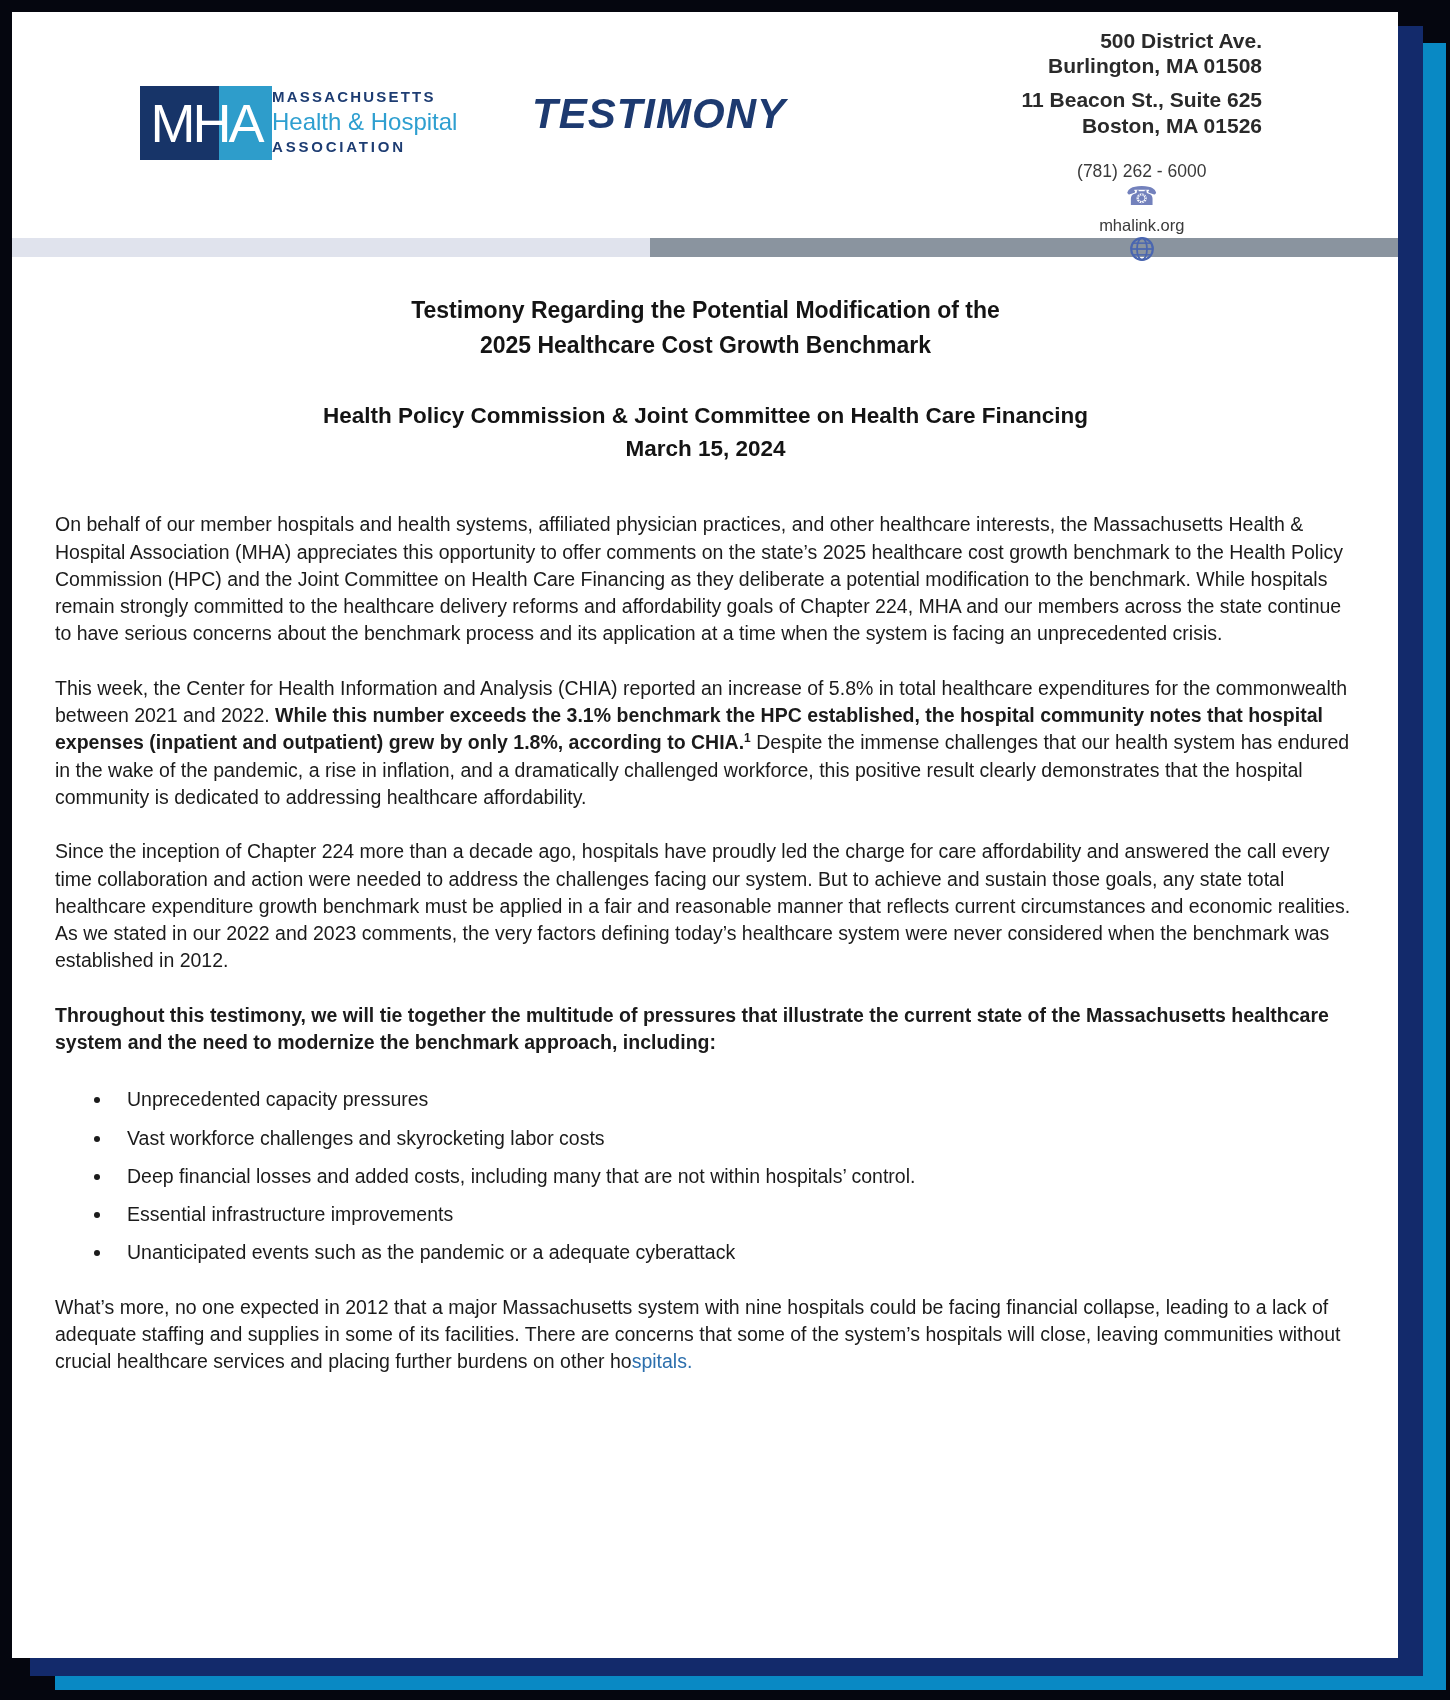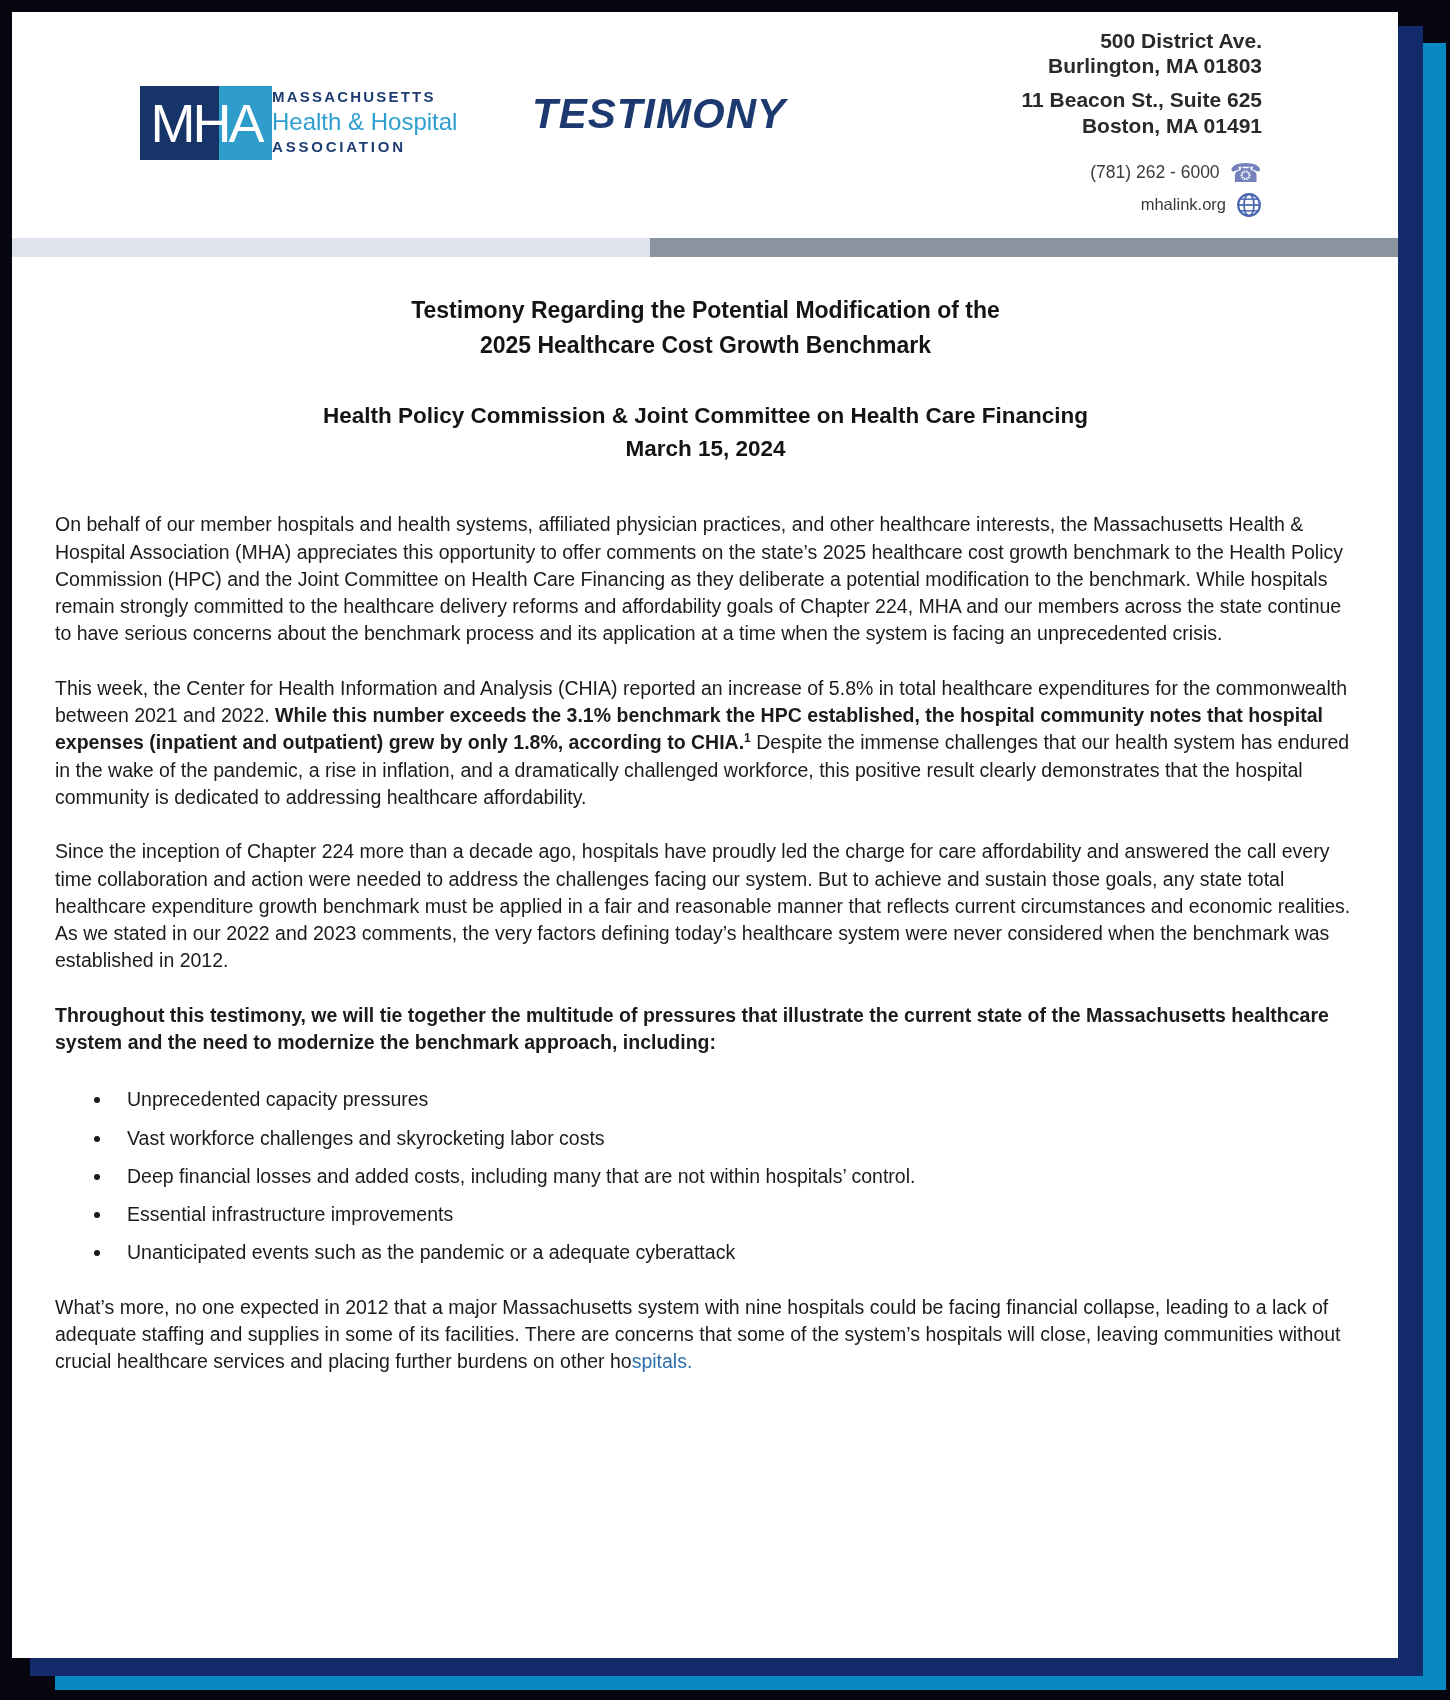--- a/index.html
+++ b/index.html
@@ -32,21 +32,21 @@
   .logo-line3{font-size:15px;font-weight:700;color:#1d3c72;letter-spacing:2.8px;}
   .testimony{
     position:absolute;left:520px;top:78px;
     font-size:42px;font-weight:800;font-style:italic;color:#1d3a70;letter-spacing:1px;
   }
   .address{position:absolute;right:136px;top:16px;text-align:right;}
   .addr-line{font-size:21px;font-weight:700;color:#2a2a2a;line-height:1.2;}
   .addr-group2{margin-top:9px;}
   .contact-row{
     margin-top:6px;font-size:17.5px;color:#3a3a3a;
-    display:flex;justify-content:flex-end;align-items:center;gap:10px;line-height:1.3;
+    display:flex;justify-content:flex-start;align-items:center;line-height:1.3;flex-direction:column;
   }
   .contact-first{margin-top:22px;}
   .phone-glyph{font-size:26px;color:#7381bc;line-height:1;}
   .globe-svg{display:block;}
   .website-row{font-size:16.5px;}
   
   .divider{display:flex;height:19px;width:100%;}
   .divider-left{width:46%;background:#e0e3ed;}
   .divider-right{width:54%;background:#8a949f;}
   
@@ -76,24 +76,24 @@
         <div class="logo-line1">MASSACHUSETTS</div>
         <div class="logo-line2">Health &amp; Hospital</div>
         <div class="logo-line3">ASSOCIATION</div>
       </div>
     </div>
 
     <div class="testimony">TESTIMONY</div>
 
     <div class="address">
       <div class="addr-line">500 District Ave.</div>
-      <div class="addr-line">Burlington, MA 01803</div>
+      <div class="addr-line">Burlington, MA 01508</div>
       <div class="addr-group2">
         <div class="addr-line">11 Beacon St., Suite 625</div>
-        <div class="addr-line">Boston, MA 01491</div>
+        <div class="addr-line">Boston, MA 01526</div>
       </div>
       <div class="contact-row contact-first">
         <span>(781) 262 - 6000</span>
         <span class="phone-glyph">☎</span>
       </div>
       <div class="contact-row website-row">
         <span>mhalink.org</span>
         <span>
           <svg class="globe-svg" width="26" height="26" viewBox="0 0 24 24">
             <circle cx="12" cy="12" r="10" fill="none" stroke="#4a66b0" stroke-width="2"></circle>

